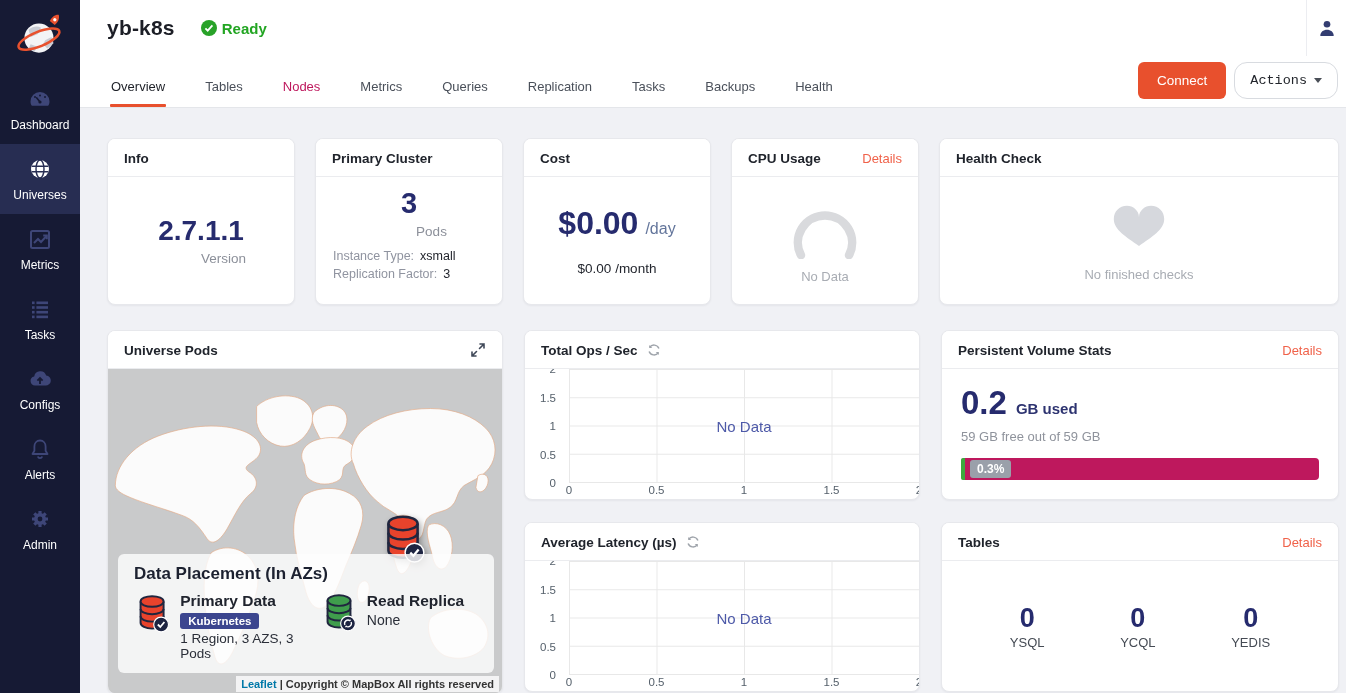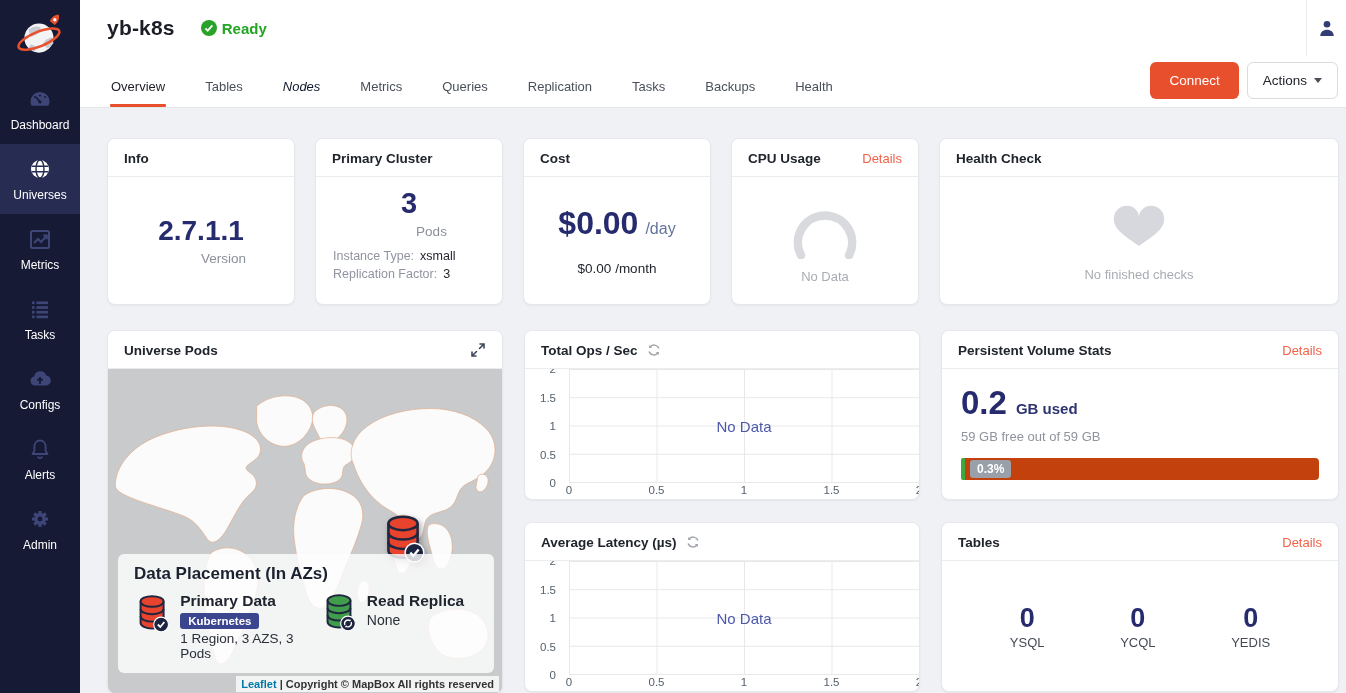--- a/index.html
+++ b/index.html
@@ -27,27 +27,27 @@
   .ready { display:flex; align-items:center; gap:5px; margin-left:26px; }
   .ready .txt { color:#22a522; font-size:15px; font-weight:700; }
   .user-area { position:absolute; right:0; top:0; height:56px; width:40px; border-left:1px solid #ecedf1;
     display:flex; align-items:center; justify-content:center; cursor:pointer; }
   .hdr-bottom { display:flex; align-items:flex-end; padding:6px 8px 0 30px; position:relative; }
   .tabs { display:flex; gap:38px; flex:1; }
   .tab { font-size:13px; color:#4a505a; padding:10px 1px 13px; cursor:pointer; position:relative; }
   .tab.active { color:#1d2027; }
   .tab.active::after { content:""; position:absolute; left:0; right:0; bottom:0; height:3px;
     background:#e8502d; border-radius:1px; }
-  .tab.em { color:#0f172a; font-weight:500;font-style:italic; }
+  .tab.em { color:#be185d; font-weight:500; }
   .hdr-actions { display:flex; gap:8px; padding-bottom:8px; margin-right:0;margin-left:27px; }
   .btn-connect { background:#e8502d; color:#fff; border:none; border-radius:6px; font-size:13.5px;
     padding:10px 19px; cursor:pointer; font-family:inherit; }
-  .btn-actions { background:#fff; color:#22252b; border:1px solid #d8dbe0; border-radius:6px;
+  .btn-actions { background:#fff; color:#22252b; border:1px solid #d8dbe0; border-radius:13px;
     font-size:13.5px; padding:10px 15px; cursor:pointer; display:flex; align-items:center; gap:7px;
-    font-family:Liberation Sans, sans-serif; }
+    font-family:Liberation Mono, monospace; }
   .caret { width:0; height:0; border-left:4px solid transparent; border-right:4px solid transparent;
     border-top:5px solid #4a4f57; }
 
   
   .content { flex:1; padding:30px 7px 0 27px; min-height:0; }
   .card { background:#fff; border:1px solid #e7e8ec; border-radius:8px;
     box-shadow:0 1px 2px rgba(20,24,40,.05); display:flex; flex-direction:column; overflow:hidden; }
   .card-head { padding:11px 16px 10px; border-bottom:1px solid #ebecef; display:flex;
     align-items:center; justify-content:space-between; background:#fff; min-height:38px; }
   .card-title { font-size:13.5px; font-weight:700; color:#20242c; }
@@ -90,21 +90,21 @@
   .xlabels span { position:absolute; transform:translateX(-50%); font-size:11.5px; color:#55606b; top:1px; }
   .no-data { position:absolute; left:50%; top:50%; transform:translate(-50%,-50%);
     color:#4d59a8; font-size:15px; }
 
   
   .pv-body { padding:15px 19px; }
   .pv-line1 { display:flex; align-items:baseline; gap:9px; }
   .pv-value { font-size:33px; }
   .pv-used { font-size:15px; color:#2d3370; font-weight:600; }
   .pv-free { font-size:13px; color:#8f939c; margin-top:7px; }
-  .pv-bar { margin-top:14px; height:22px; background:#c2410c; border-radius:4px; position:relative; }
+  .pv-bar { margin-top:14px; height:22px; background:#be185d; border-radius:4px; position:relative; }
   .pv-fill { position:absolute; left:0; top:0; bottom:0; width:4px; background:#3da83d; border-radius:2px 0 0 2px; }
   .pv-badge { position:absolute; left:9px; top:50%; transform:translateY(-50%); background:#9aa0aa;
     color:#fff; font-size:12px; font-weight:700; padding:2px 7px; border-radius:3px; }
 
   
   .tables-body { display:flex; align-items:center; justify-content:space-around; padding:0 30px; }
   .tbl-item { text-align:center; }
   .tbl-num { font-size:27px; }
   .tbl-lbl { font-size:13px; color:#454b54; margin-top:1px; }
 

